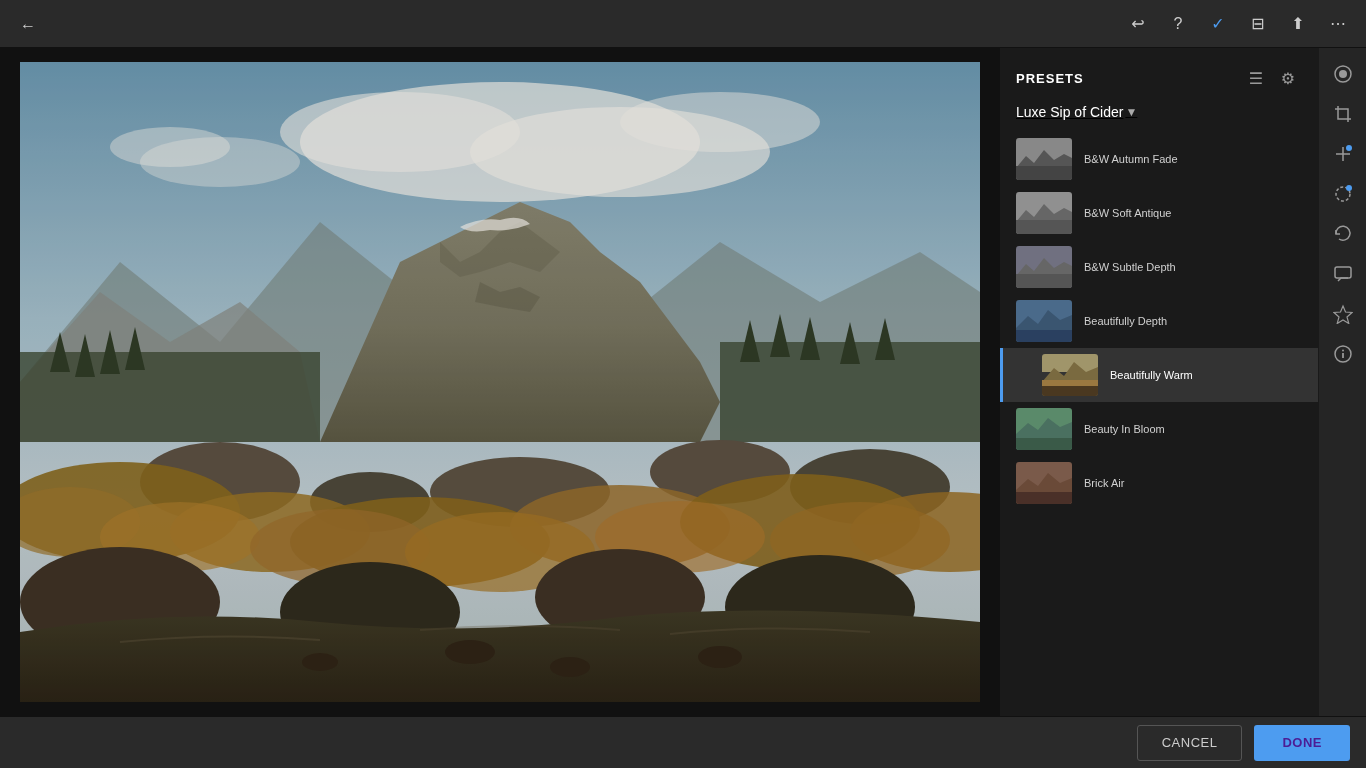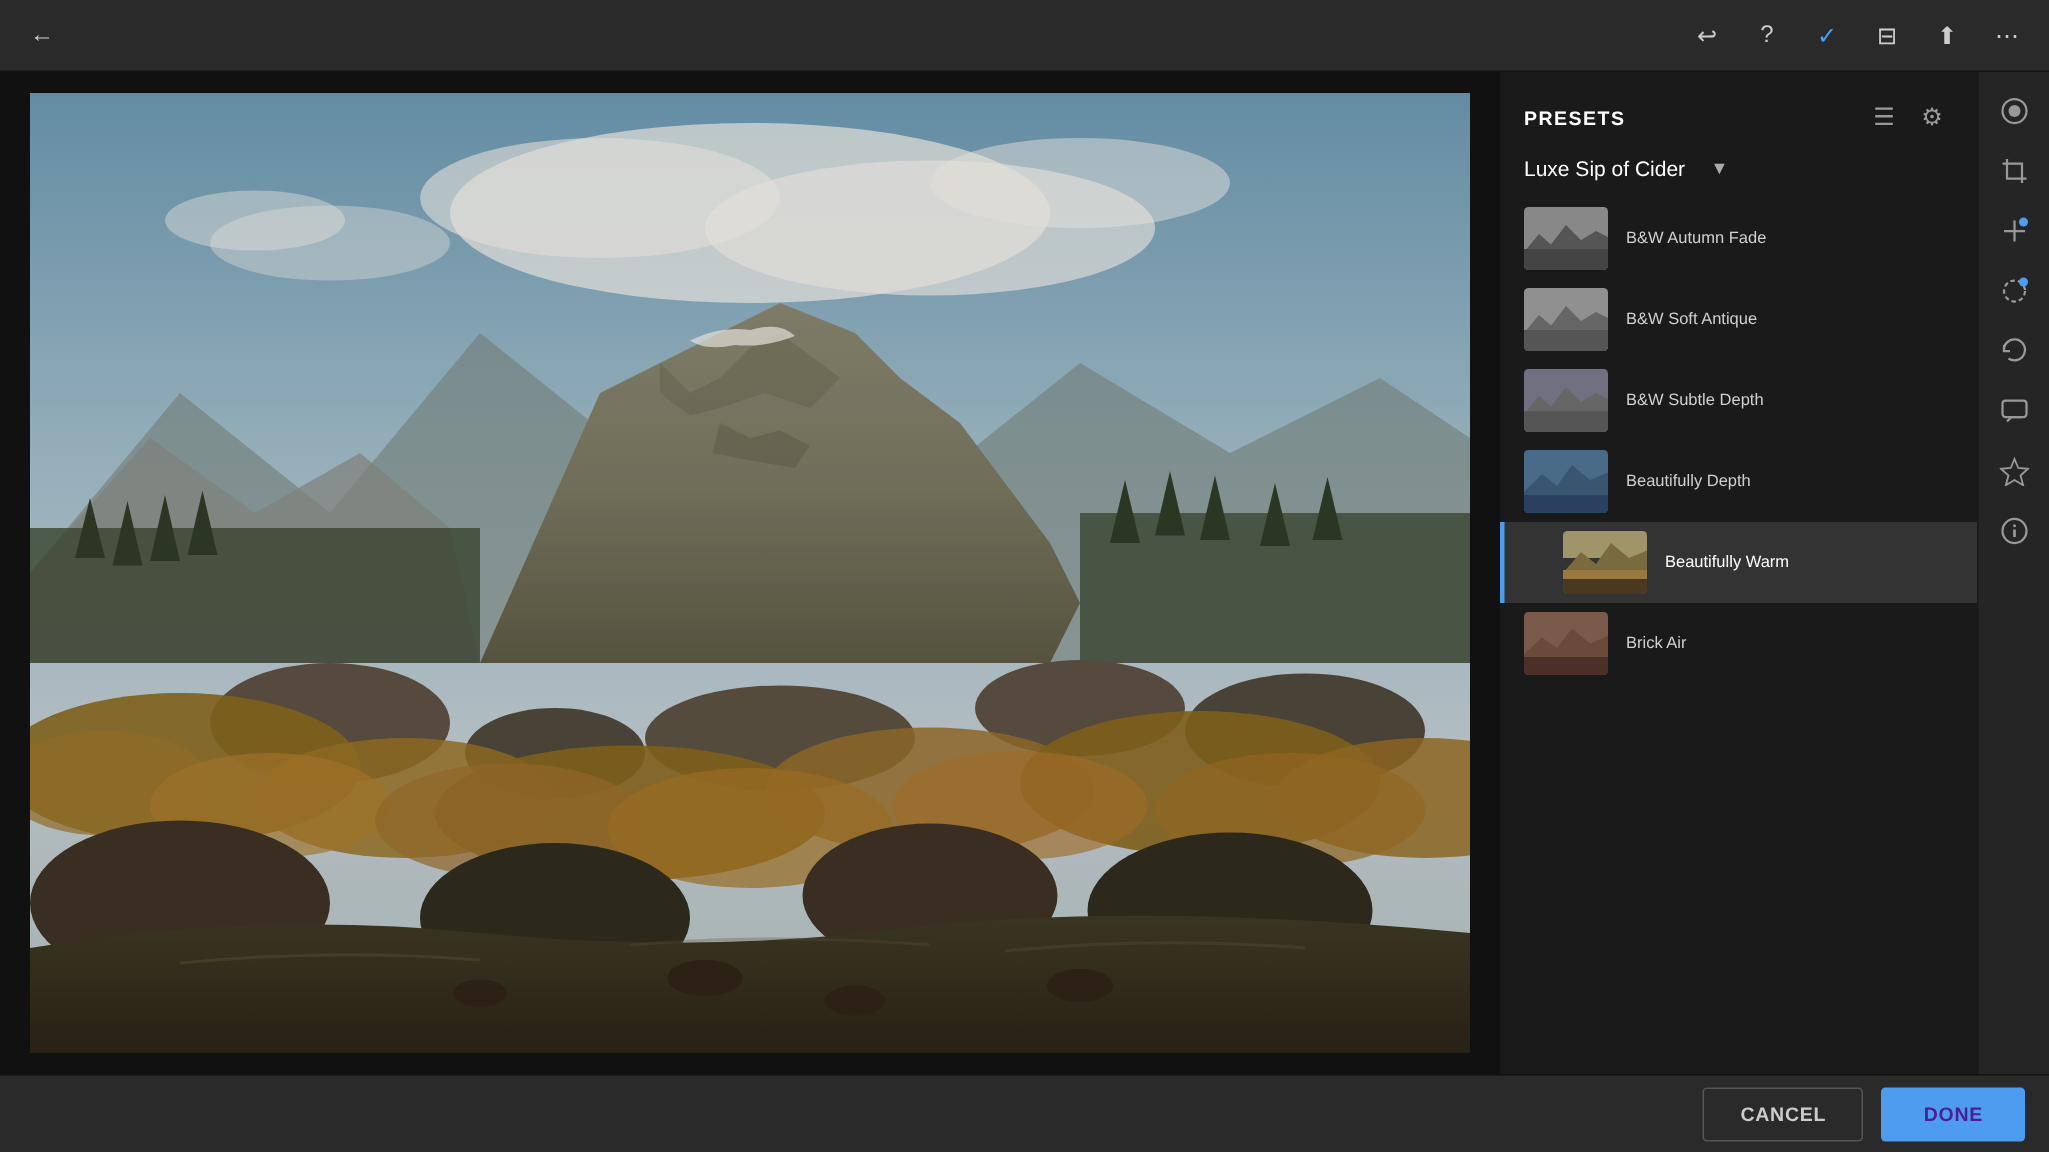--- a/index.html
+++ b/index.html
@@ -117,22 +117,23 @@
       display: flex; align-items: center; justify-content: center;
       border-radius: 3px;
       font-size: 16px;
     }
 
     
     .collection-selector {
       padding: 4px 16px 12px;
       display: flex;
       align-items: center;
-      gap: 17px;
+      gap: 2px;
       cursor: pointer;
+      text-decoration: underline;
     }
     .collection-name {
       color: #ffffff;
       font-size: 14px;
       font-weight: 500;
     }
     .chevron-icon { color: #aaa; font-size: 12px; }
 
     
     .preset-list {
@@ -202,21 +203,21 @@
       padding: 0 16px;
       gap: 12px;
     }
     .cancel-btn {
       height: 36px;
       padding: 0 24px;
       background: transparent;
       border: 1px solid #555;
       color: #ccc;
       font-size: 13px;
-      font-weight: 700;
+      font-weight: 400;
       letter-spacing: 0.5px;
       cursor: pointer;
       border-radius: 3px;
       margin-left: 16px;
     }
     .done-btn {
       height: 36px;
       padding: 0 28px;
       background: #4d9cf0;
       border: none;
@@ -416,20 +417,29 @@
         <rect width="56" height="18" fill="#a0956a"></rect>
         <polygon points="0,28 12,14 22,22 32,8 44,18 56,13 56,42 0,42" fill="#7a6a40"></polygon>
         <rect x="0" y="26" width="56" height="6" fill="#9a7840"></rect>
         <rect x="0" y="32" width="56" height="10" fill="#4a3820"></rect>
       </svg></div>
             <span class="preset-name">Beautifully Warm</span>
             <button class="preset-more-btn">⋯</button>
           </div>
           <div class="preset-item">
             <div class="preset-thumb"><svg width="56" height="42" viewBox="0 0 56 42" xmlns="http://www.w3.org/2000/svg">
+        <rect width="56" height="42" fill="#5a8a6a"></rect>
+        <polygon points="0,26 12,15 22,22 32,10 44,19 56,14 56,42 0,42" fill="#4a7060"></polygon>
+        <rect x="0" y="30" width="56" height="12" fill="#3a5a48"></rect>
+      </svg></div>
+            <span class="preset-name">Beauty In Bloom</span>
+            <button class="preset-more-btn">⋯</button>
+          </div>
+          <div class="preset-item">
+            <div class="preset-thumb"><svg width="56" height="42" viewBox="0 0 56 42" xmlns="http://www.w3.org/2000/svg">
         <rect width="56" height="42" fill="#7a5a4a"></rect>
         <polygon points="0,28 12,17 22,24 32,11 44,21 56,16 56,42 0,42" fill="#6a4a38"></polygon>
         <rect x="0" y="30" width="56" height="12" fill="#4a3028"></rect>
       </svg></div>
             <span class="preset-name">Brick Air</span>
             <button class="preset-more-btn">⋯</button>
           </div>
         </div>
 
     </div>

